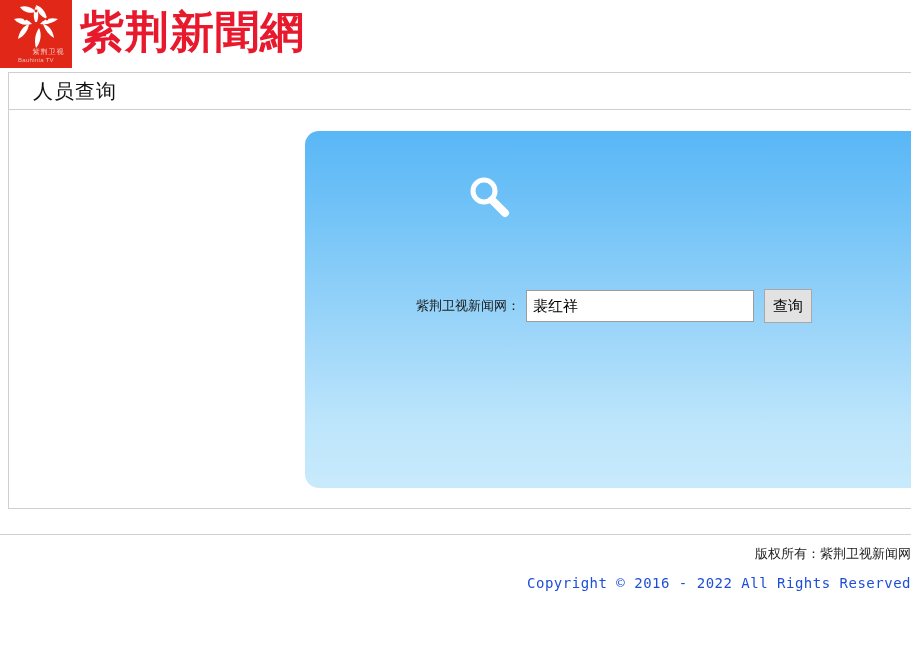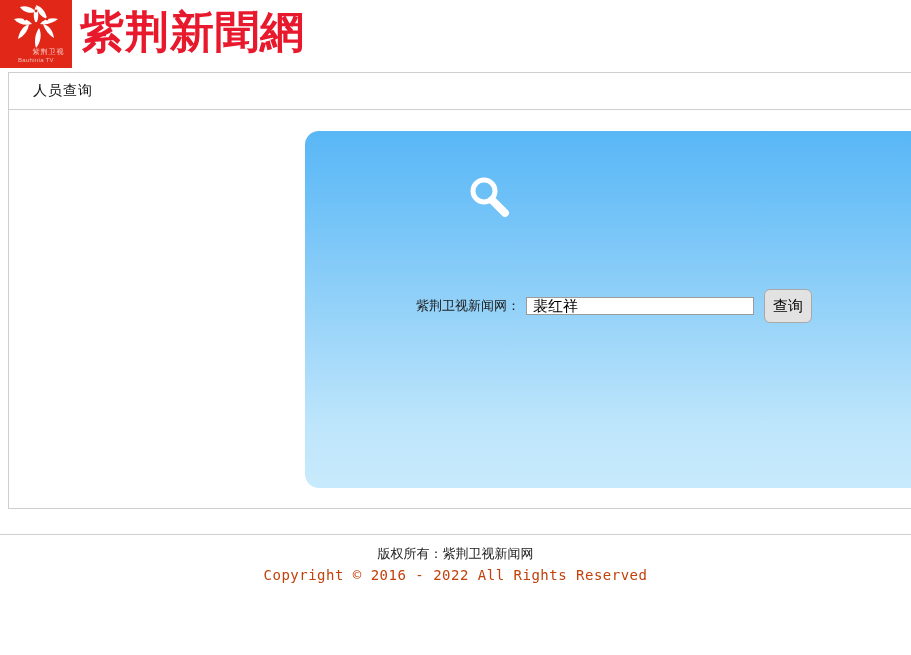--- a/index.html
+++ b/index.html
@@ -83,21 +83,21 @@
     border-top: 1px solid #cfcfcf;
     border-bottom: 1px solid #cfcfcf;
     border-left: 1px solid #cfcfcf;
     background: #ffffff;
     display: flex;
     align-items: center;
     box-sizing: border-box;
   }
   .nav-item {
     margin-left: 24px;
-    font-size: 14px;
+    font-size: 20px;
     color: #111111;
     font-family: "DejaVu Sans", sans-serif;
     letter-spacing: 1px;
   }
 
   
   .content-area {
     margin-left: 8px;
     height: 399px;
     border-left: 1px solid #cfcfcf;
@@ -148,21 +148,21 @@
   }
   .search-label {
     font-size: 13px;
     color: #1a1a1a;
     font-family: "DejaVu Sans", sans-serif;
     white-space: nowrap;
     margin-right: 6px;
   }
   .search-input {
     width: 228px;
-    height: 18px;
+    height: 32px;
     box-sizing: border-box;
     border: 1px solid #9b9b9b;
     background: #ffffff;
     font-size: 15px;
     color: #000000;
     padding: 0 6px;
     font-family: "DejaVu Sans", sans-serif;
     outline: none;
     border-radius: 0;
   }
@@ -171,46 +171,47 @@
     width: 48px;
     height: 34px;
     box-sizing: border-box;
     background: #E2E2E2;
     border: 1px solid #a8a8a8;
     font-size: 15px;
     color: #000000;
     font-family: "DejaVu Sans", sans-serif;
     cursor: pointer;
     padding: 0;
-    border-radius: 6px;
+    border-radius: 0;
   }
 
   
   .footer-sep {
     width: 911px;
     height: 1px;
     background: #cfcfcf;
     margin-top: 25px;
   }
   .site-footer {
-    text-align: center;
+    text-align: right;
     padding-top: 9px;
   }
   .footer-cn {
     font-size: 13px;
     color: #222222;
     font-family: "DejaVu Sans", sans-serif;
     line-height: 20px;
   }
   .footer-en {
     font-size: 14px;
-    color: #c2410c;
+    color: #1d4ed8;
     font-family: "DejaVu Sans Mono", monospace;
     line-height: 22px;
     letter-spacing: .5px;
+    margin-top: 8px;
   }
 </style>
 </head>
 <body>
 
 <div class="site-header">
 
   <div class="brand-logo">
     <svg class="flower" viewBox="0 0 60 48">
       <g fill="#ffffff">

